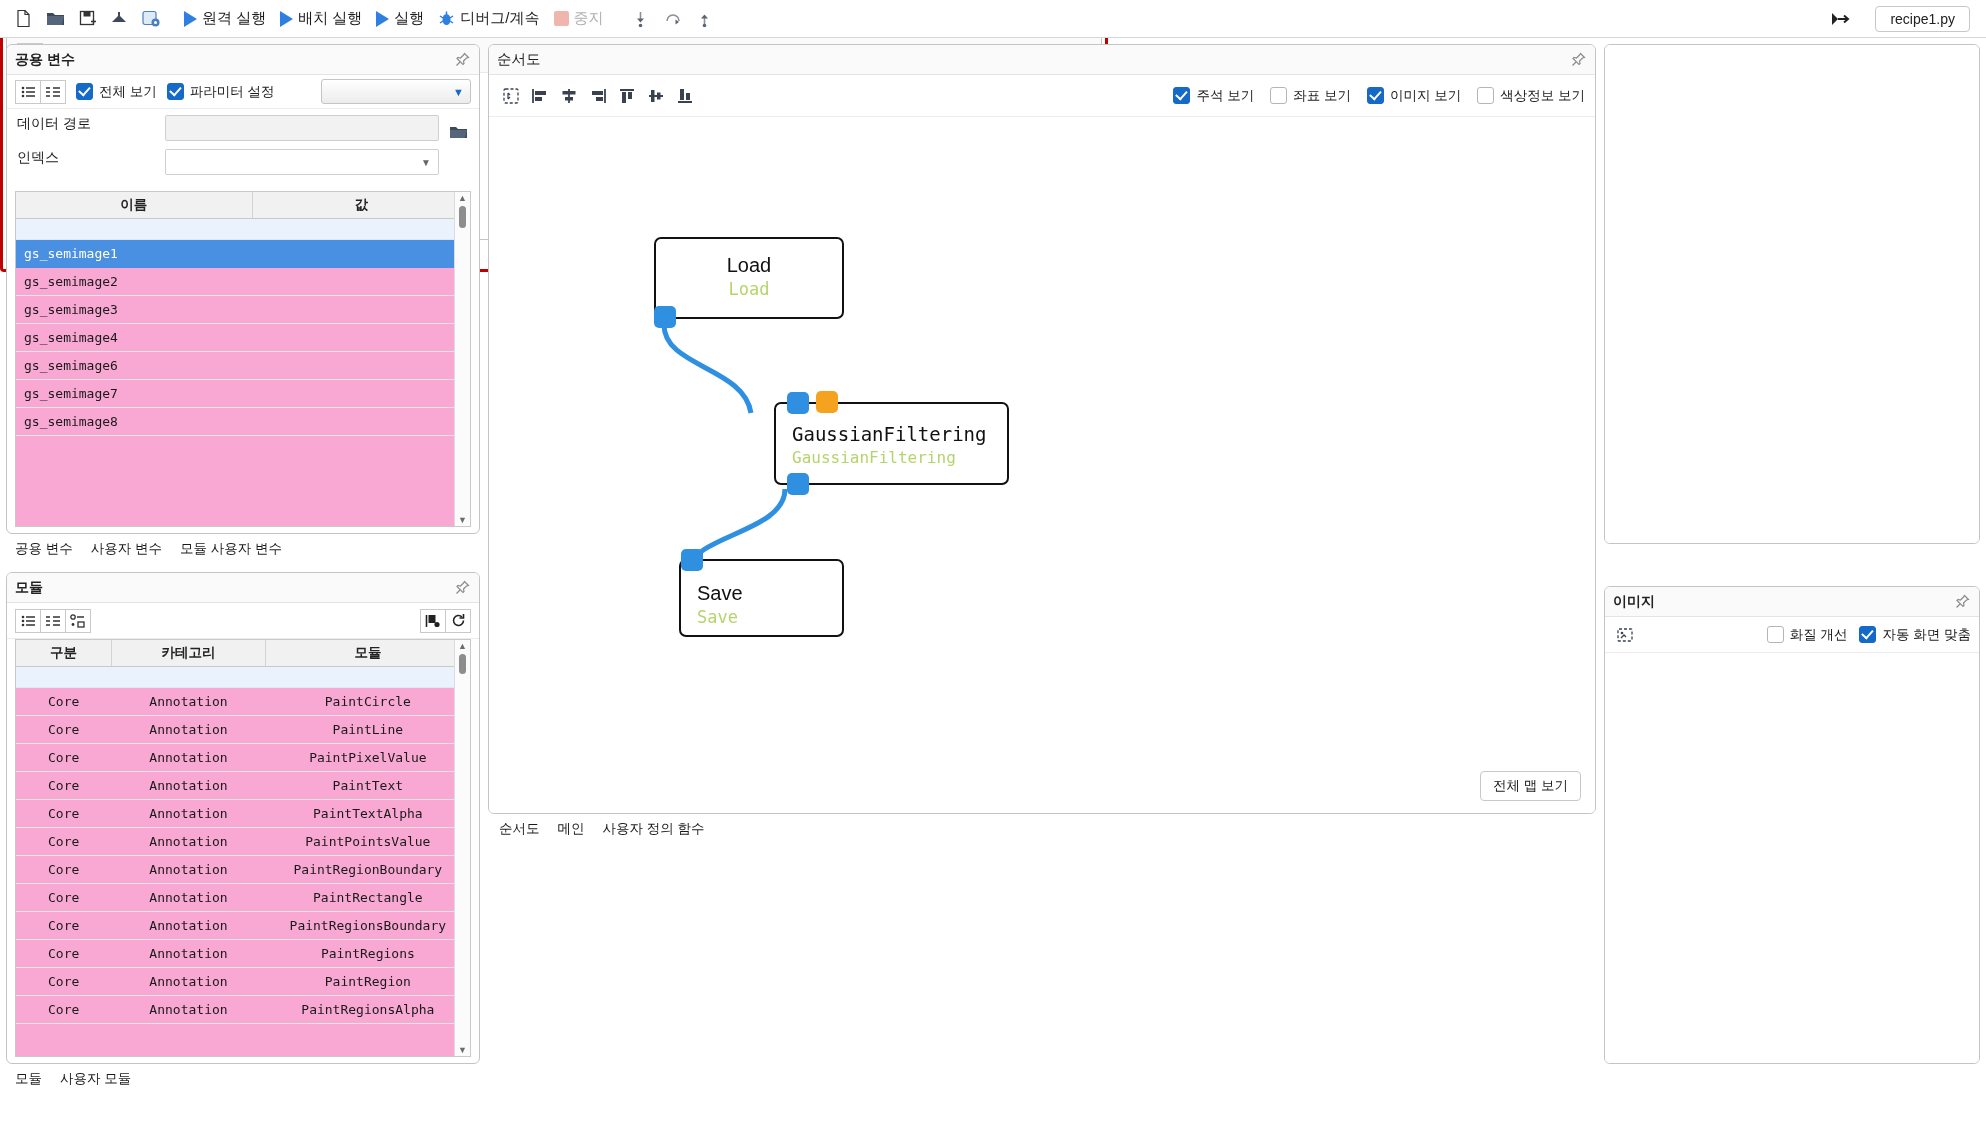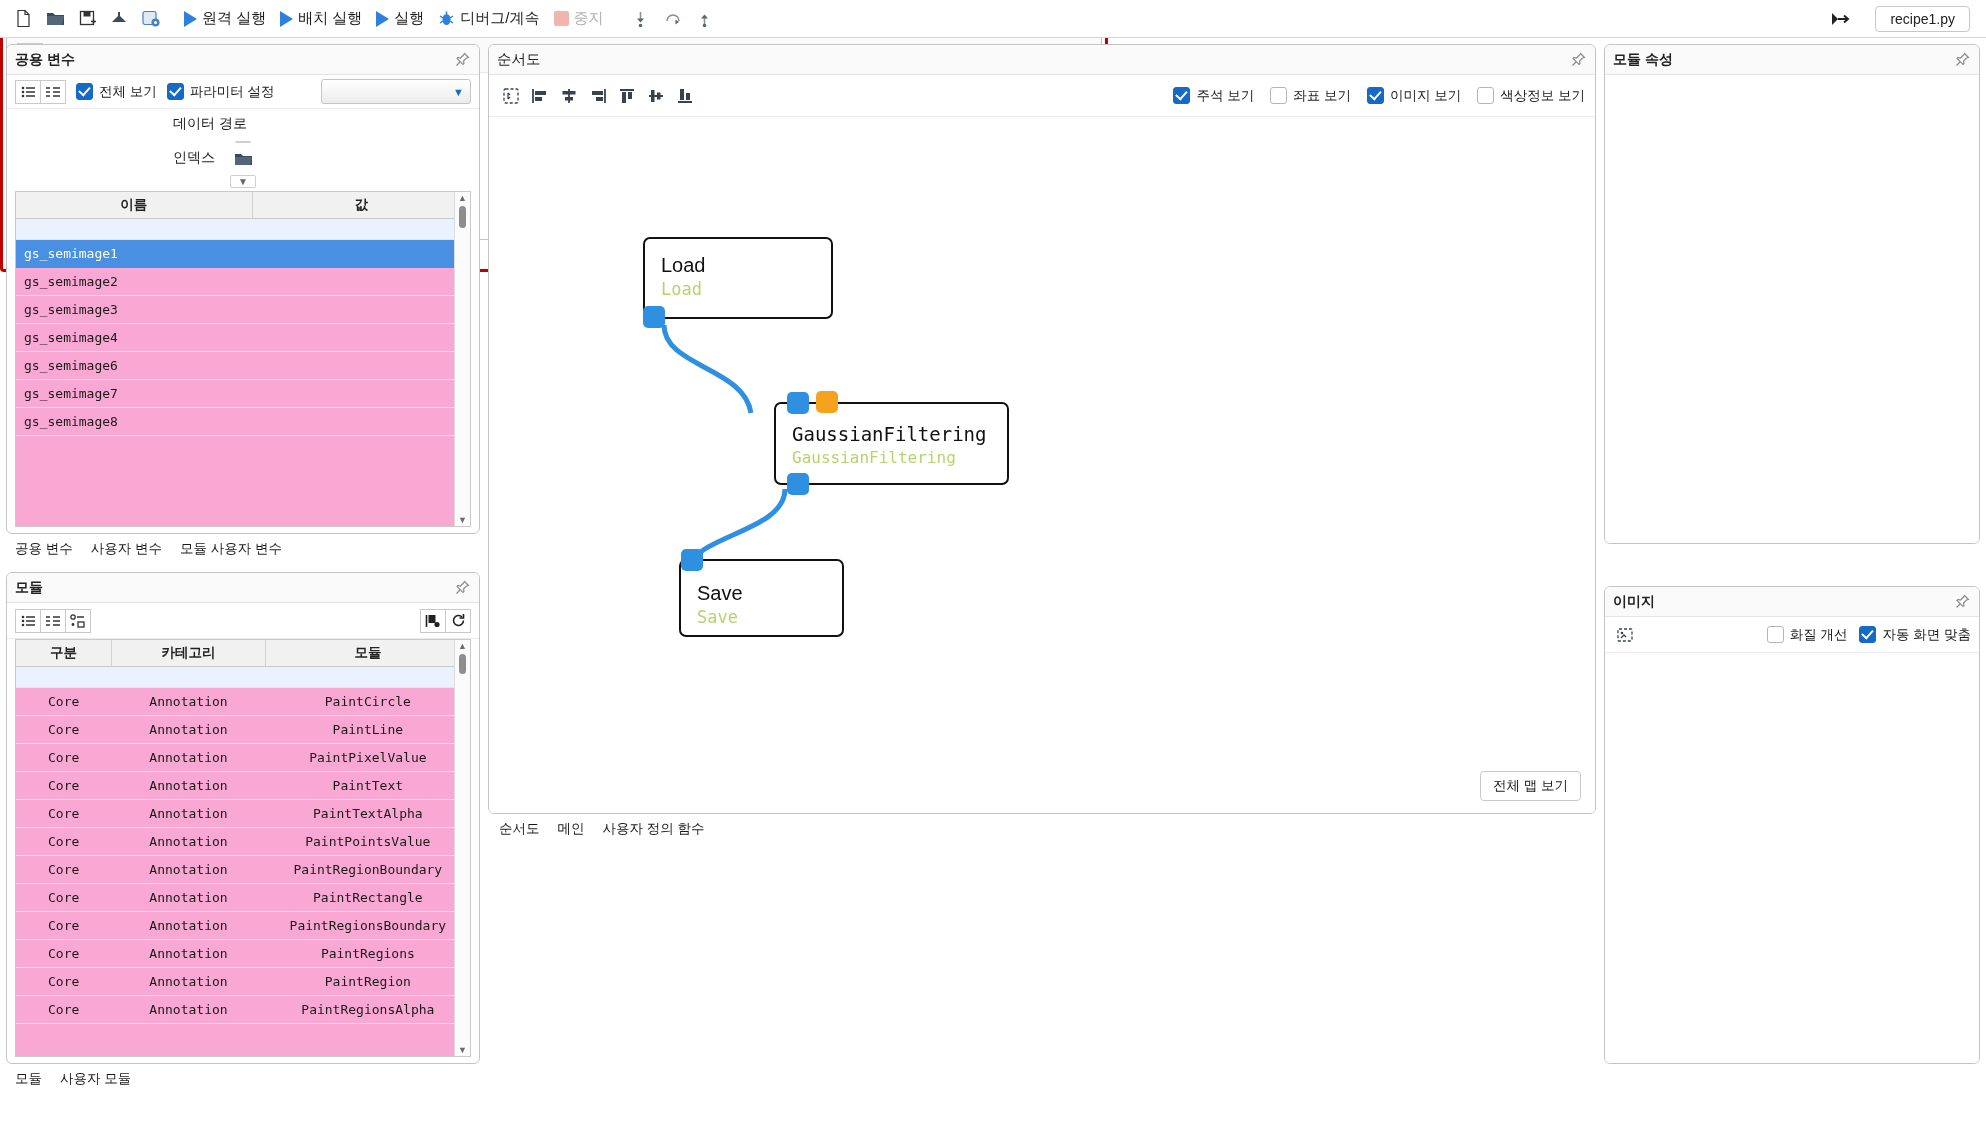--- a/index.html
+++ b/index.html
@@ -89,21 +89,21 @@
     height: 34px; display: flex; align-items: center; gap: 10px;
     padding: 0 8px; border-bottom: 1px solid #ececec; flex: none;
   }
   .fake-select {
     border: 1px solid #c4c4c4; border-radius: 3px; height: 25px;
     display: flex; align-items: center; padding: 0 6px; background: #fff;
     font-size: 13px; color: #333;
   }
   .fake-select .chev { margin-left: auto; color: #1569c7; font-size: 11px; }
   .form-rows { padding: 6px 10px 8px 10px; flex: none; }
-  .frow { display: flex; align-items: center; height: 34px; gap: 8px; flex-direction: column; }
+  .frow { display: flex; height: 34px; gap: 8px; }
   .flabel { width: 140px; font-size: 14px; color: #1a1a1a; }
   .finput {
     flex: 1; height: 26px; border: 1px solid #cfcfcf; border-radius: 2px;
     background: #fff; font-size: 13px; color: #222; padding: 0 7px;
     display: flex; align-items: center;
   }
   .finput.grey { background: #f2f2f2; }
   .spin { display: flex; flex-direction: column; margin-left: 2px; color: #555; font-size: 9px; line-height: 9px; }
   .folder-ico { width: 22px; display:flex; align-items:center; justify-content:center; cursor:pointer; }
 
@@ -628,21 +628,21 @@
       </label>
     </div>
   </div>
 
   <div id="flow-canvas">
     <svg width="1106" height="700" style="position:absolute;left:0;top:0;">
       <path d="M175 208 C 175 250, 255 250, 262 296" fill="none" stroke="#2f8fe0" stroke-width="5"></path>
       <path d="M296 372 C 296 415, 205 418, 200 452" fill="none" stroke="#2f8fe0" stroke-width="5"></path>
     </svg>
 
-    <div class="node" style="left:154px;top:120px;width:190px;height:82px;">
+    <div class="node" style="left:165px;top:120px;width:190px;height:82px;text-align:center;">
       <div class="nm">Load</div>
       <div class="sub">Load</div>
       <span class="port" style="left:-2px;bottom:-11px;"></span>
     </div>
 
     <div class="node" style="left:285px;top:285px;width:235px;height:83px;padding-top:18px;">
       <div class="nm" style="font-family:'DejaVu Sans Mono',monospace;font-size:19px;">GaussianFiltering</div>
       <div class="sub" style="font-size:16px;">GaussianFiltering</div>
       <span class="port" style="left:11px;top:-12px;"></span>
       <span class="port orange" style="left:40px;top:-13px;"></span>
@@ -688,29 +688,20 @@
     <div id="out-body"></div>
   </div>
   <div id="out-tabs">
     <span class="tab" style="padding:2px 9px;font-size:13.5px;cursor:pointer;">출력</span>
     <span class="tab" style="padding:2px 9px;font-size:13.5px;cursor:pointer;">직접 실행</span>
     <span class="tab" style="padding:2px 9px;font-size:13.5px;cursor:pointer;">결과 이미지</span>
   </div>
 </div>
 
 <div class="panel" id="panel-props">
-  <div class="panel-head">
-    <span class="panel-title">모듈 속성</span>
-    <span class="pin">
-      <svg width="15" height="15" viewBox="0 0 15 15">
-          <path d="M9.5 1.5l4 4-2 .5-3 3 .5 2.5-1 1-6-6 1-1 2.5.5 3-3z" fill="none" stroke="#8c8c8c" stroke-width="1.2"></path>
-          <path d="M5 10L1.5 13.5" stroke="#8c8c8c" stroke-width="1.2"></path>
-        </svg>
-    </span>
-  </div>
   <div style="flex:1;background:#fff;"></div>
 </div>
 
 <div class="panel" id="panel-image">
   <div class="panel-head">
     <span class="panel-title">이미지</span>
     <span class="pin">
       <svg width="15" height="15" viewBox="0 0 15 15">
           <path d="M9.5 1.5l4 4-2 .5-3 3 .5 2.5-1 1-6-6 1-1 2.5.5 3-3z" fill="none" stroke="#8c8c8c" stroke-width="1.2"></path>
           <path d="M5 10L1.5 13.5" stroke="#8c8c8c" stroke-width="1.2"></path>

